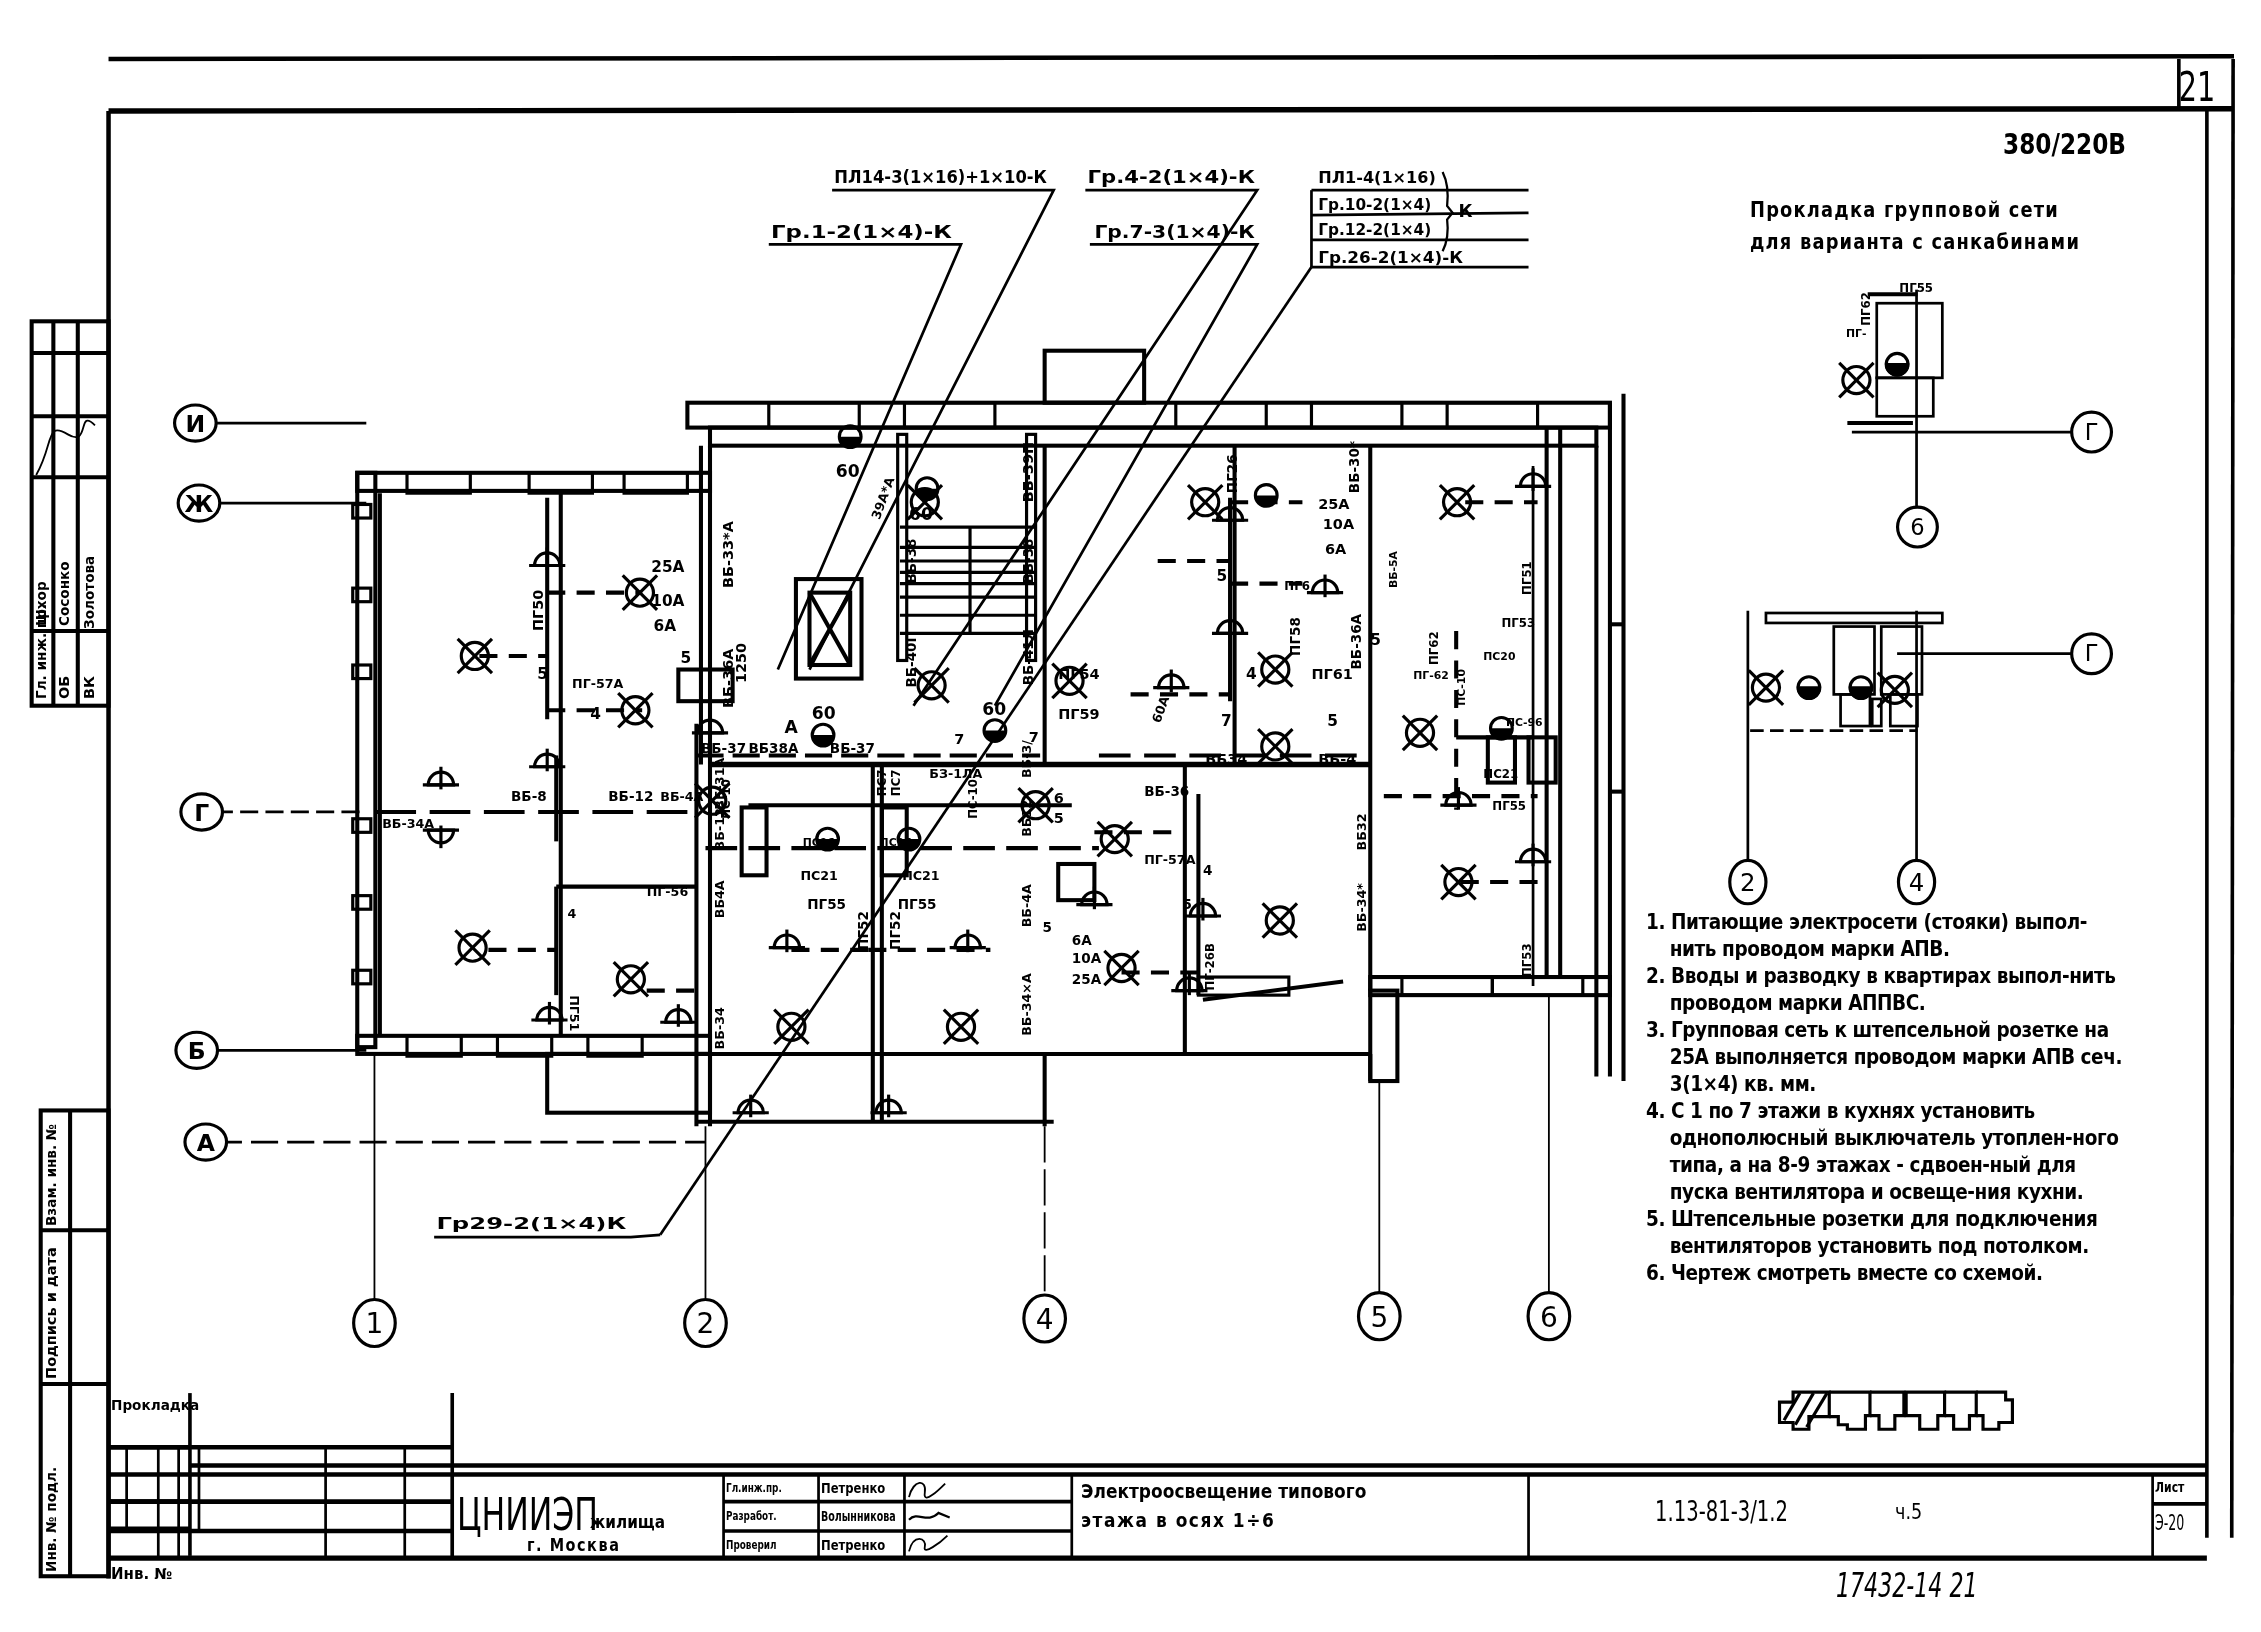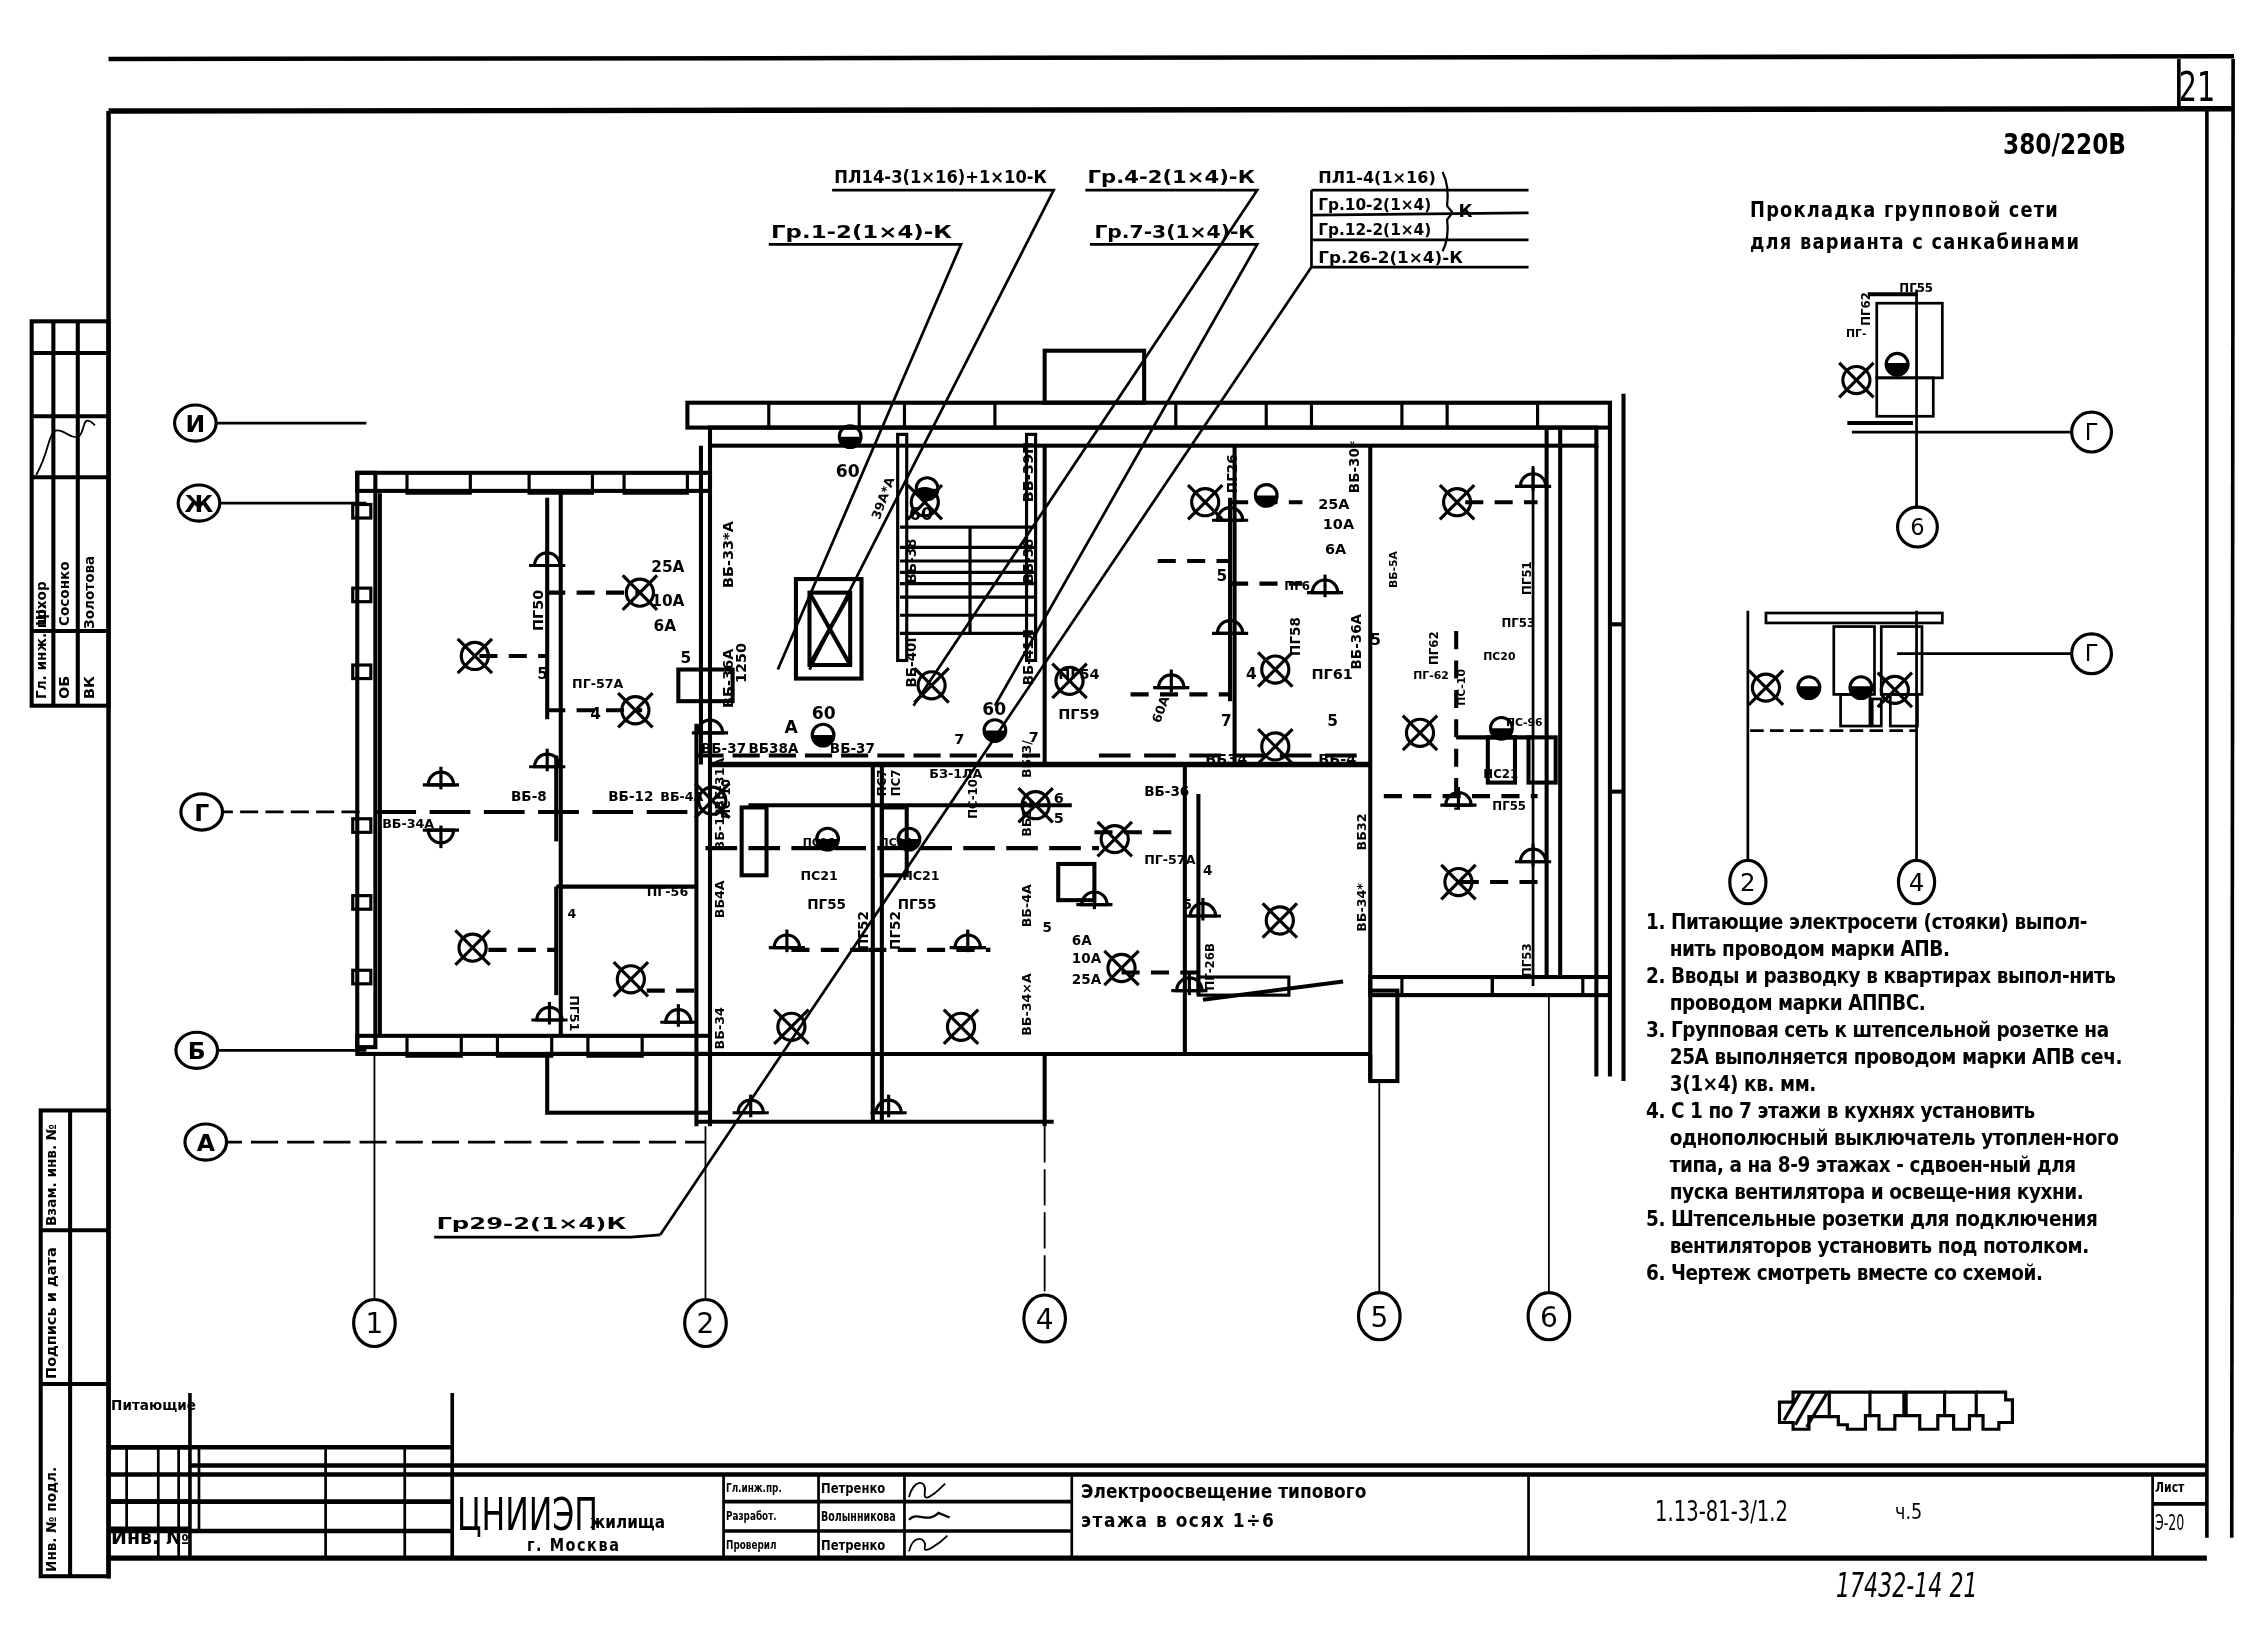--- a/index.html
+++ b/index.html
@@ -649,22 +649,22 @@
 <div class="vert" style="left:33px;top:699px;font-size:13.6px;">Гл. инж. пр.</div>
 <div class="vert" style="left:56px;top:699px;font-size:14.5px;">ОБ</div>
 <div class="vert" style="left:81px;top:699px;font-size:14.5px;">ВК</div>
 <div class="vert" style="left:33px;top:626px;font-size:13.6px;">Шхор</div>
 <div class="vert" style="left:56px;top:626px;font-size:13.6px;">Сосонко</div>
 <div class="vert" style="left:81px;top:629px;font-size:13.6px;">Золотова</div>
 <div class="vert" style="left:43px;top:1226px;font-size:13.6px;">Взам. инв. №</div>
 <div class="vert" style="left:43px;top:1379px;font-size:14.5px;">Подпись и дата</div>
 <div class="vert" style="left:43px;top:1572px;font-size:13.6px;">Инв. № подл.</div>
 
-<div class="tb" style="left:111px;top:1397px;font-size:13.6px;">Питающие</div>
-<div class="tb" style="left:111px;top:1526px;font-size:19px;">Инв. №</div>
+<div class="tb" style="left:111px;top:1397px;font-size:13.6px;">Прокладка</div>
+<div class="tb" style="left:111px;top:1565px;font-size:15px;">Инв. №</div>
 <div class="tb" style="left:457px;top:1488px;font-size:45px;font-weight:normal;transform:scaleX(0.7);">ЦНИИЭП</div>
 <div class="tb" style="left:590px;top:1511px;font-size:18px;transform:scaleX(0.85);">жилища</div>
 <div class="tb" style="left:527px;top:1535px;font-size:17px;letter-spacing:1.8px;transform:scaleX(0.85);">г. Москва</div>
 
 <div class="tb" style="left:726px;top:1481px;font-size:11.8px;transform:scaleX(0.75);">Гл.инж.пр.</div>
 <div class="tb" style="left:821px;top:1480px;font-size:14.5px;transform:scaleX(0.8);">Петренко</div>
 <div class="tb" style="left:726px;top:1509px;font-size:11.8px;transform:scaleX(0.75);">Разработ.</div>
 <div class="tb" style="left:821px;top:1508px;font-size:13.6px;transform:scaleX(0.7);">Волынникова</div>
 <div class="tb" style="left:726px;top:1538px;font-size:11.8px;transform:scaleX(0.75);">Проверил</div>
 <div class="tb" style="left:821px;top:1537px;font-size:14.5px;transform:scaleX(0.8);">Петренко</div>

